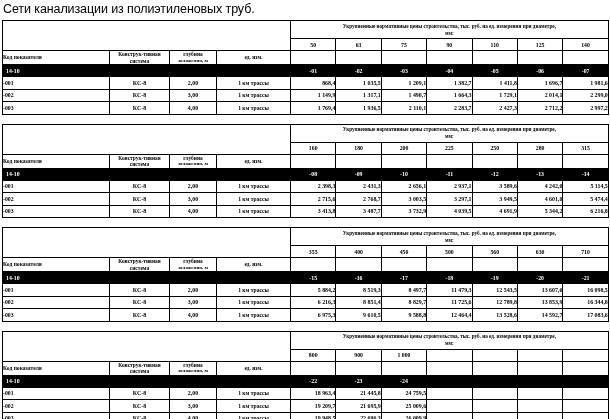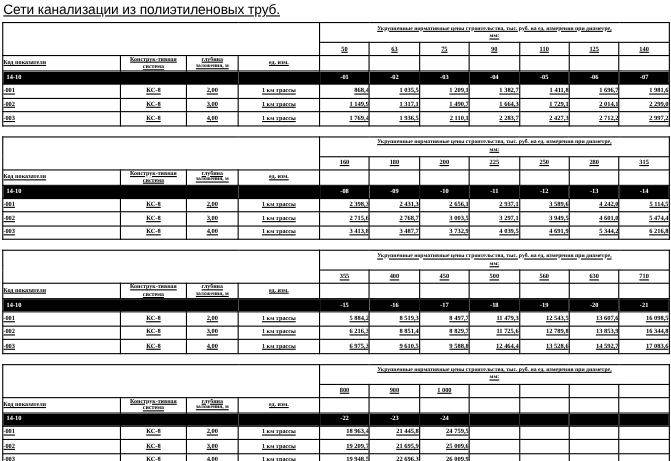--- a/index.html
+++ b/index.html
@@ -13,21 +13,20 @@
     font-family: "Liberation Serif", serif;
     color: #000000;
     overflow: hidden;
   }
   #page {
     position: relative;
     width: 600px;
     height: 419px;
     box-sizing: border-box;
     padding: 0 2px;
-    text-decoration: underline;
   }
   .doc-title {
     font-family: "Liberation Sans", sans-serif;
     font-size: 12.5px;
     line-height: 16px;
     padding: 1px 0 3px 1px;
     letter-spacing: -0.1px;
     white-space: nowrap;
   }
   table.upn {

